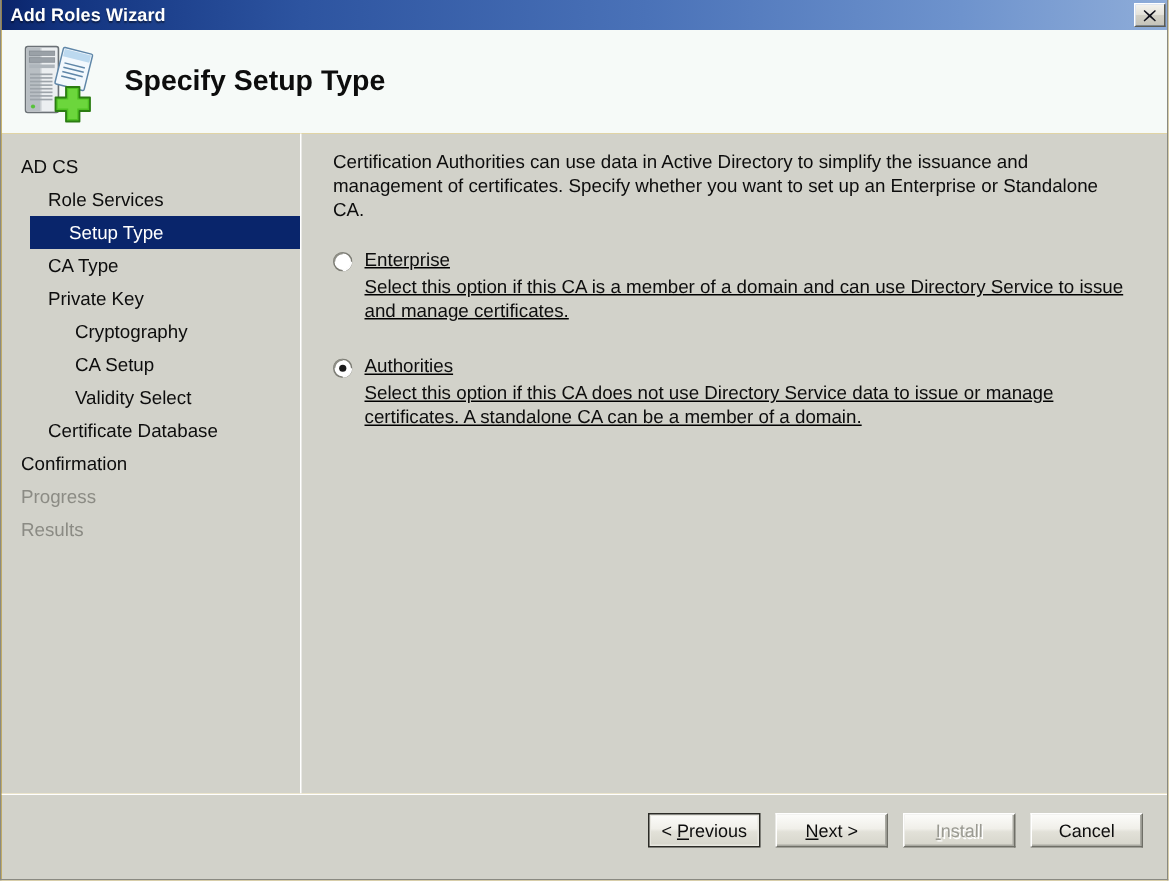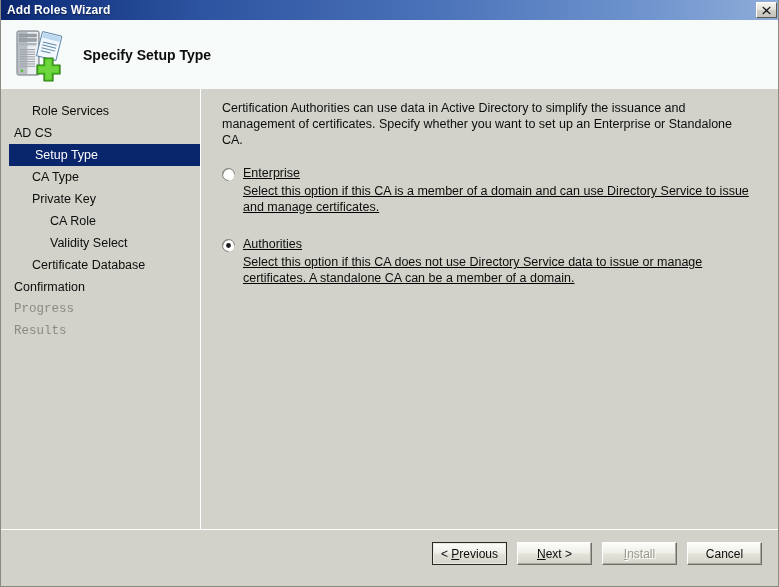--- a/index.html
+++ b/index.html
@@ -76,21 +76,21 @@
     align-items: center;
     box-sizing: border-box;
   }
   #header-icon {
     width: 58px;
     height: 56px;
     margin-left: 10px;
     flex: 0 0 auto;
   }
   #header-title {
-    font-size: 14px;
+    font-size: 19px;
     font-weight: bold;
     color: #0d0d0d;
     margin-left: 14px;
     white-space: nowrap;
   }
 
   
   #body-area {
     position: absolute;
     left: 0; top: 89px;
@@ -134,26 +134,26 @@
     white-space: nowrap;
     cursor: default;
     box-sizing: border-box;
   }
   .nav-item.level0 { padding-left: 13px; }
   .nav-item.level1 { padding-left: 31px; }
   .nav-item.level2 { padding-left: 49px; }
   .nav-item.selected {
     background: #09256b;
     color: #ffffff;
-    margin-left: 8px;
+    margin-left: 19px;
     margin-right: 0px;
     width: 194px;
   }
   .nav-item.selected.level1 { padding-left: 26px; }
-  .nav-item.disabled { color: #8b8b84; font-family: Liberation Mono, monospace; }
+  .nav-item.disabled { color: #8b8b84; }
 
   
   #intro-text {
     font-size: 12.5px;
     color: #0d0d0d;
     line-height: 16px;
     width: 510px;
     margin-bottom: 18px;
   }
   .option-block { margin-bottom: 12px; text-decoration: underline; }
@@ -297,26 +297,27 @@
         <path d="M26 38 h7 v-7 h9 v7 h7 v9 h-7 v7 h-9 v-7 h-7 z" fill="#4fc322" stroke="#2b7c12" stroke-width="1.2" stroke-linejoin="round"></path>
         <path d="M27.5 39.4 h7 v-7 h6 v7 h7 v6 h-7 v7 h-6 v-7 h-7 z" fill="#76dc45" opacity="0.75"></path>
       </g>
     </svg>
     <div id="header-title">Specify Setup Type</div>
   </div>
 
   <div id="body-area">
 
     <div id="sidebar">
+      <div class="nav-item level0">AD CS</div>
       <div class="nav-item level1">Role Services</div>
-      <div class="nav-item level0">AD CS</div>
       <div class="nav-item level1 selected">Setup Type</div>
       <div class="nav-item level1">CA Type</div>
       <div class="nav-item level1">Private Key</div>
-      <div class="nav-item level2">CA Role</div>
+      <div class="nav-item level2">Cryptography</div>
+      <div class="nav-item level2">CA Setup</div>
       <div class="nav-item level2">Validity Select</div>
       <div class="nav-item level1">Certificate Database</div>
       <div class="nav-item level0">Confirmation</div>
       <div class="nav-item level0 disabled">Progress</div>
       <div class="nav-item level0 disabled">Results</div>
     </div>
 
     <div id="divider-vert"></div>
 
     <div id="content">

